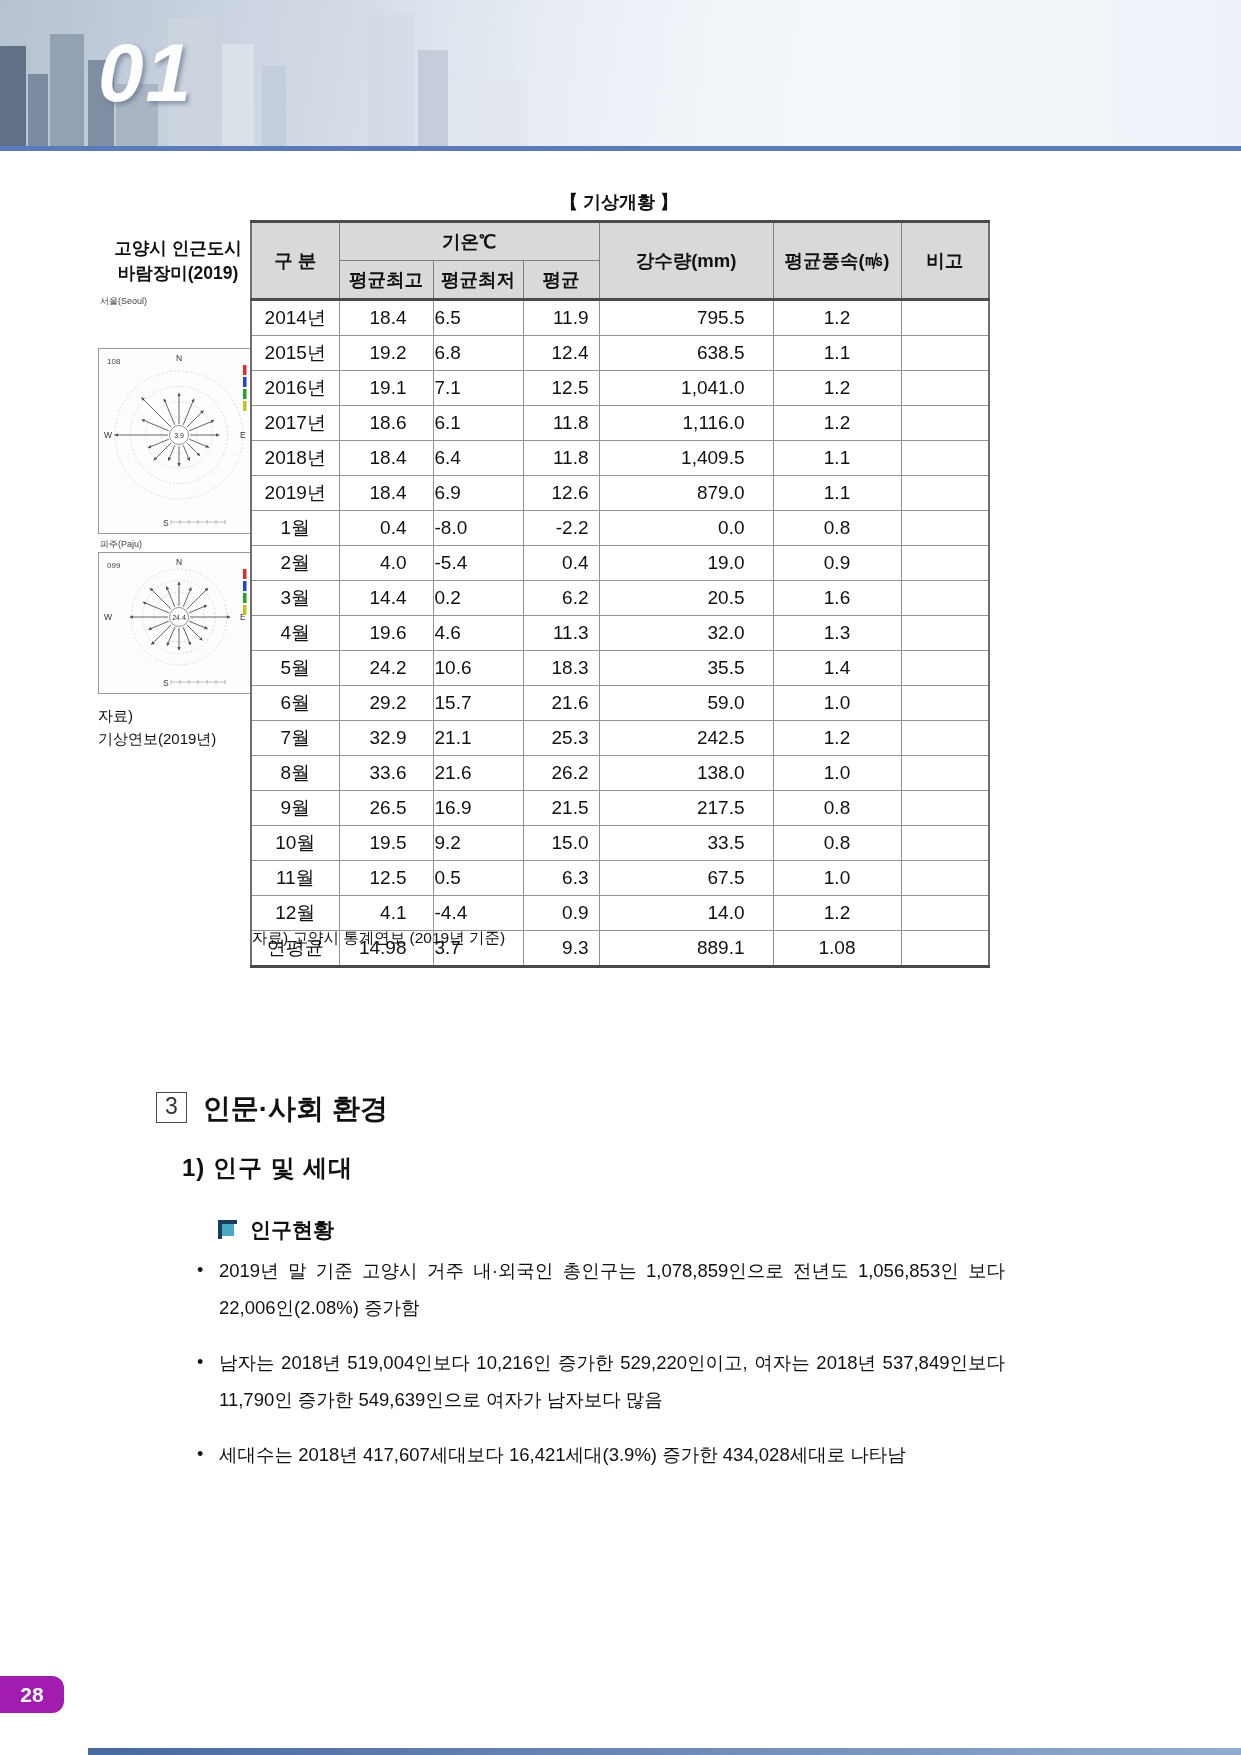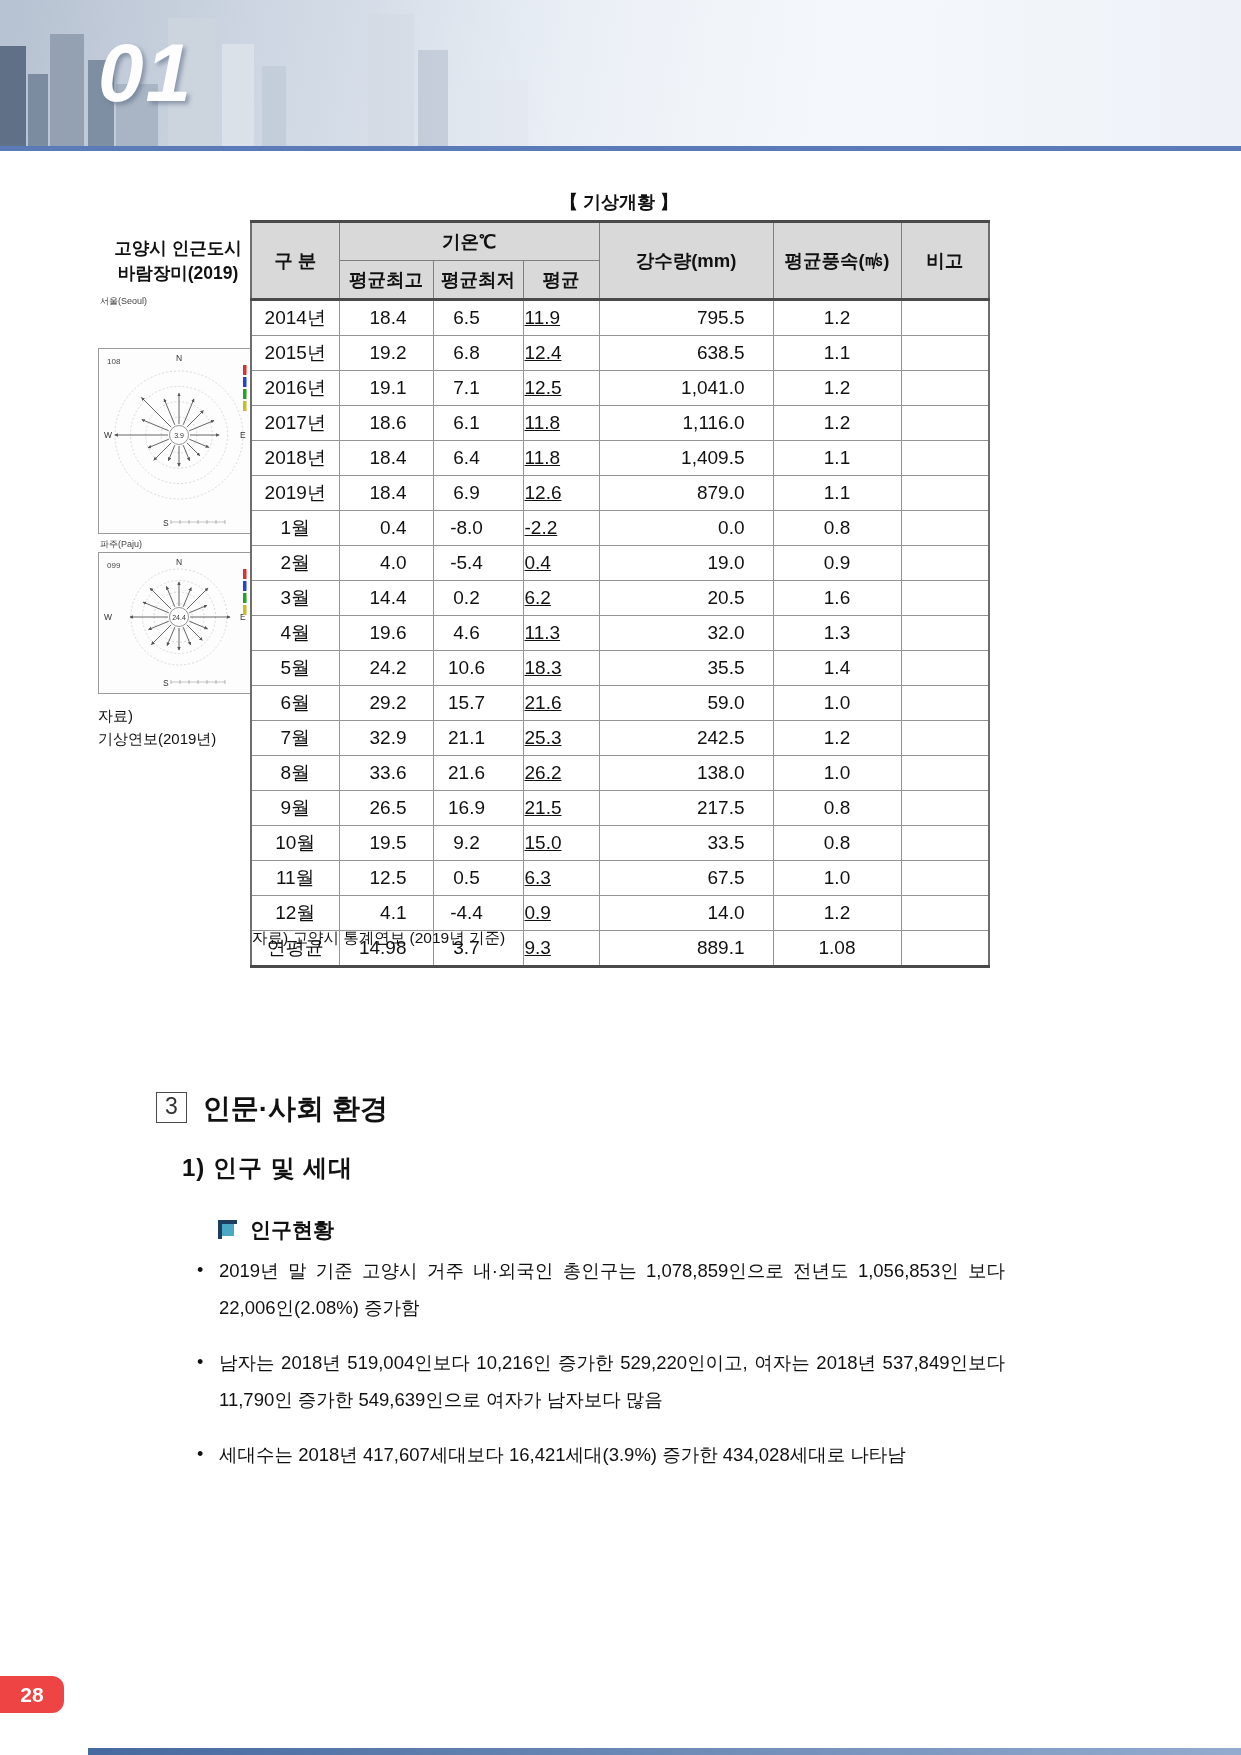--- a/index.html
+++ b/index.html
@@ -41,39 +41,39 @@
   .sidebar-source{font-size:15px;line-height:1.55;margin-top:10px;}
 
   
   .weather-table{position:absolute;left:250px;top:220px;width:738px;border-collapse:collapse;table-layout:fixed;font-size:19px;}
   .weather-table{border-top:3px solid #4a4a4a;border-bottom:3px solid #4a4a4a;border-left:2px solid #6e6e6e;border-right:2px solid #6e6e6e;}
   .weather-table thead{border-bottom:3px solid #4a4a4a;}
   .weather-table th{background:#d9d9d9;font-weight:bold;border:1.5px solid #7f7f7f;height:35px;font-size:18.5px;}
   .weather-table td{border:1px solid #949494;height:32px;background:#fff;}
   .weather-table .c0{text-align:center;}
   .weather-table .c1{text-align:right;padding-right:26px;}
-  .weather-table .c2{text-align:center;padding-right:24px;}
-  .weather-table .c3{padding-right:10px;text-decoration:underline;}
+  .weather-table .c2{text-align:left;padding-right:24px;}
+  .weather-table .c3{text-align:right;padding-right:10px;}
   .weather-table .c4{text-align:right;padding-right:28px;}
   .weather-table .c5{text-align:center;}
   .table-source{position:absolute;left:252px;top:928px;font-size:15.5px;}
 
   
   .sec-heading{position:absolute;left:156px;top:1090px;font-size:28px;font-weight:bold;}
   .sec-num{display:inline-block;border:1.5px solid #4a4a4a;padding:0 8px 2px 8px;margin-right:16px;font-size:23px;font-weight:normal;vertical-align:4px;color:#333;}
   .subsec{position:absolute;left:182px;top:1152px;font-size:24px;font-weight:bold;letter-spacing:1px;}
   .block-head{position:absolute;left:218px;top:1216px;font-size:21px;font-weight:bold;}
   .block-icon{display:inline-block;width:19px;height:19px;margin-right:13px;vertical-align:-2px;background:#49a8c5;
     box-shadow:inset 4px 4px 0 #1c3e5e, inset -3px -3px 0 #ffffff;}
   .bullets{position:absolute;left:195px;top:1252px;width:810px;margin:0;padding:0;}
   .bullets li{list-style:none;position:relative;padding-left:24px;margin-bottom:18px;font-size:18.5px;line-height:2.0;text-align:justify;}
   .bullets li::before{content:"\2022";position:absolute;left:2px;top:0;font-size:18px;}
 
   
-  .page-badge{position:absolute;left:0;top:1676px;width:64px;height:37px;background:#ef4444;border-radius:0 12px 12px 0;
+  .page-badge{position:absolute;left:0;top:1676px;width:64px;height:37px;background:#a21caf;border-radius:0 12px 12px 0;
     color:#fff;font-size:21px;font-weight:bold;display:flex;align-items:center;justify-content:center;}
   .footer-bar{position:absolute;left:88px;bottom:0;right:0;height:7px;background:linear-gradient(to right,#46699f,#93abce);}
 </style>
 </head>
 <body>
 
 <header class="banner">
   <div>
     <div class="bldg b1"></div>
     <div class="bldg b2"></div>

